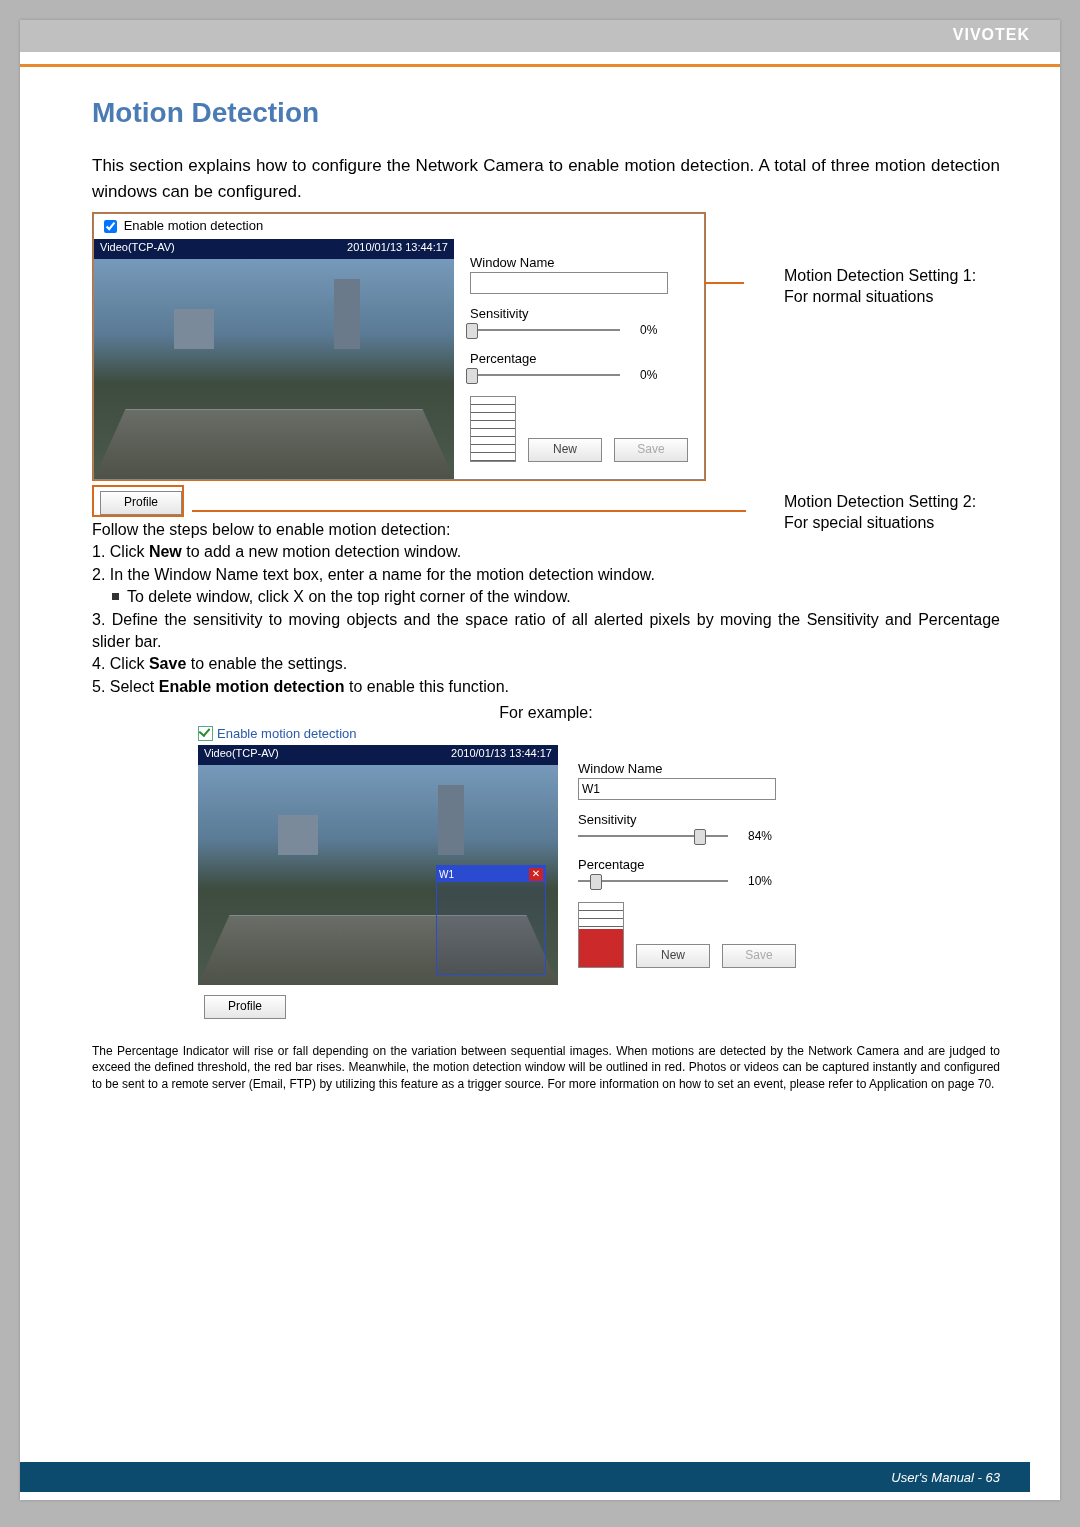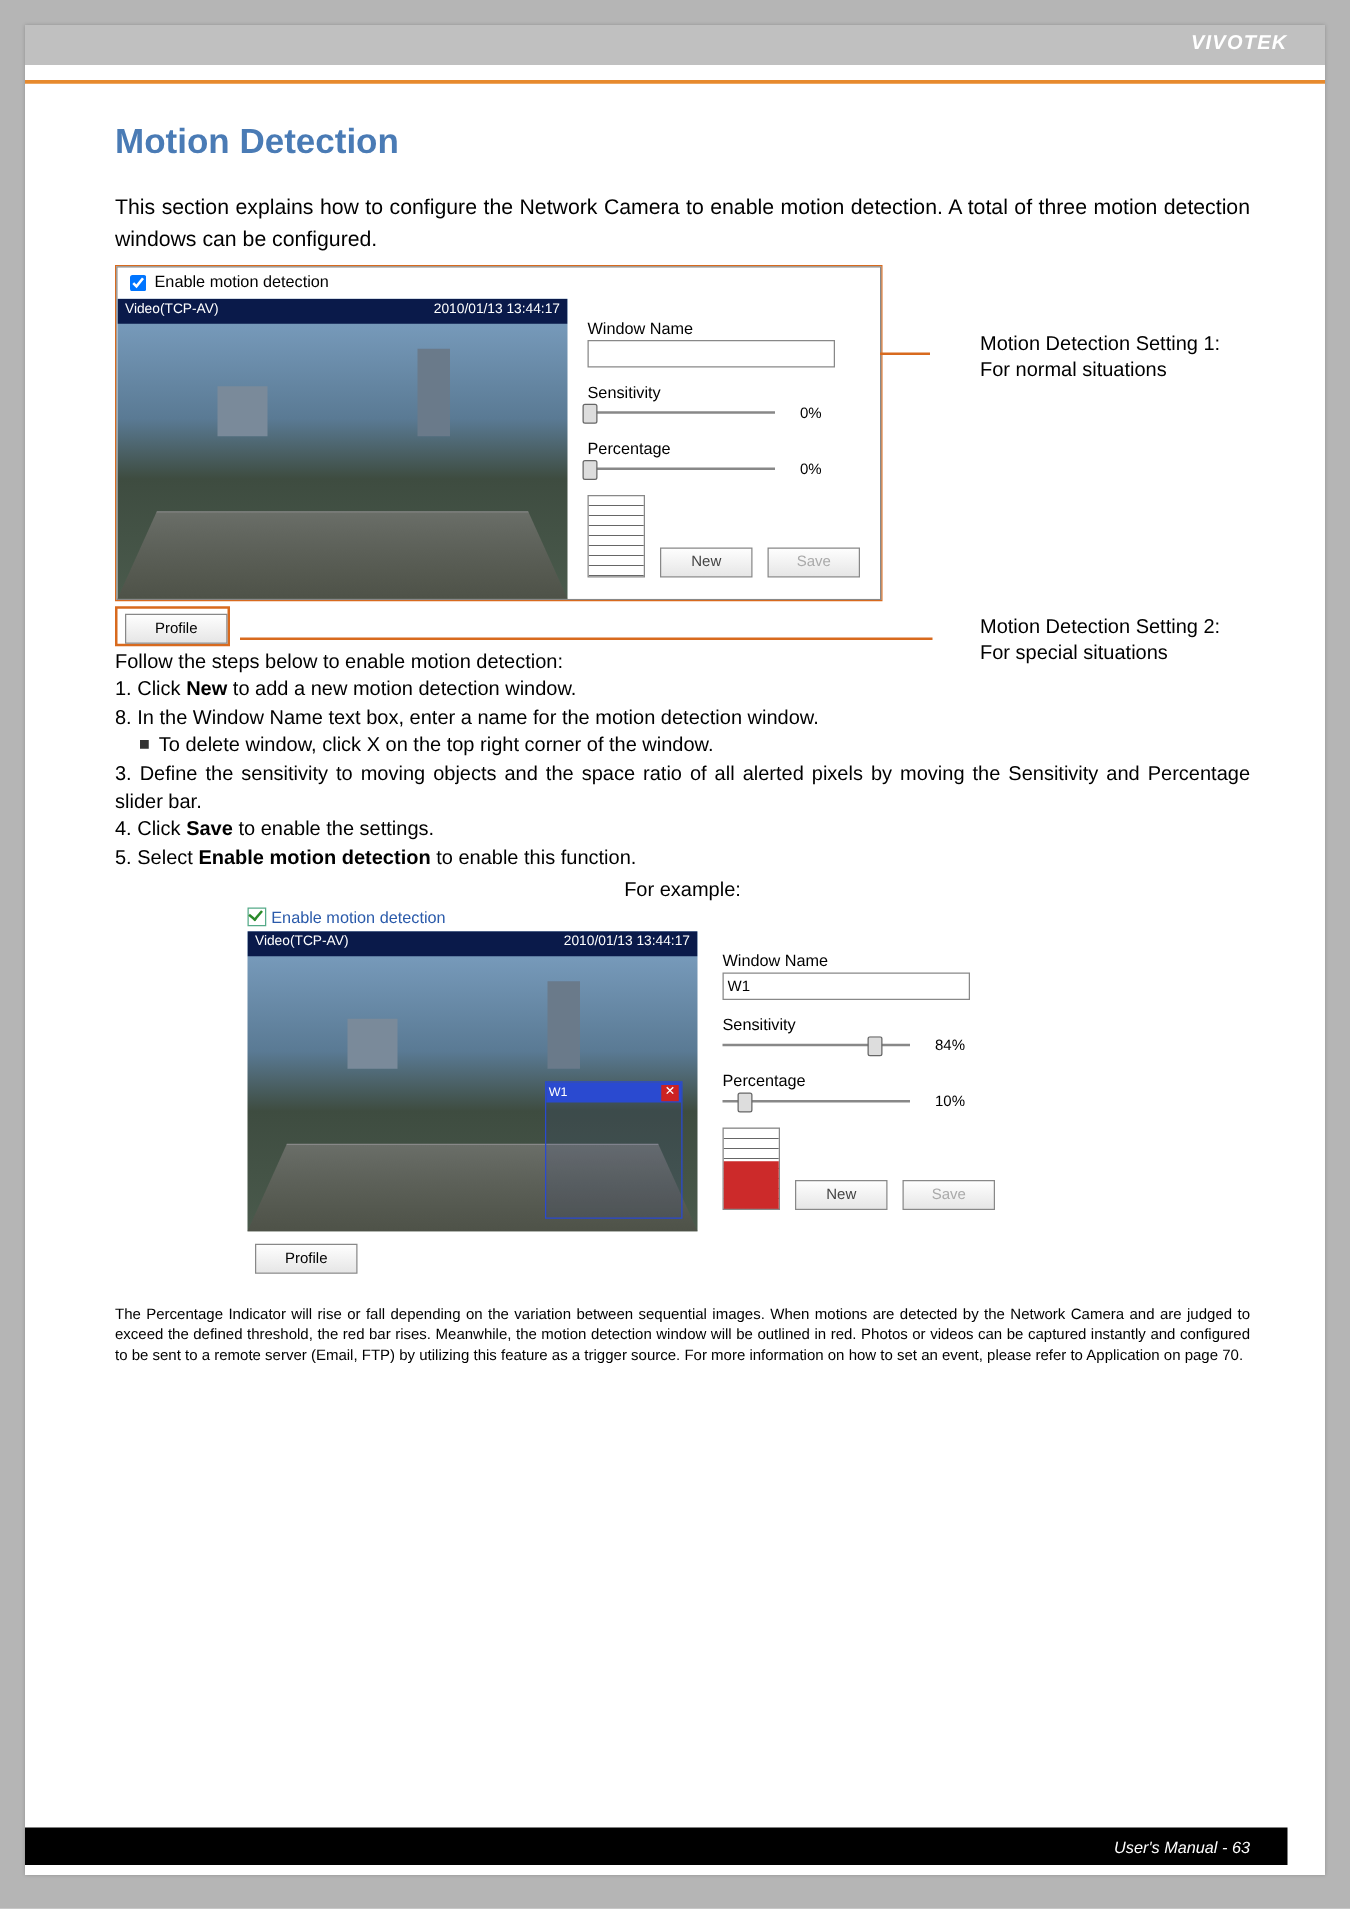--- a/index.html
+++ b/index.html
@@ -23,21 +23,20 @@
     background: #c0c0c0;
     height: 32px;
     position: relative;
   }
   .brand {
     position: absolute;
     right: 30px;
     top: 6px;
     color: #fff;
     font-weight: bold;
-    font-style: italic;
     letter-spacing: 1px;
     font-size: 16px;
   }
   .orange-line {
     height: 3px;
     background: #e78a2e;
     margin-top: 12px;
   }
   .content {
     padding: 30px 60px 20px 72px;
@@ -223,21 +222,21 @@
   .footer-para {
     font-size: 12px; line-height: 1.35; text-align: justify; margin-top: 24px;
   }
   .page-footer {
     position: absolute;
     right: 30px;
     bottom: 8px;
     color: #fff;
     font-size: 13px;
     font-style: italic;
-    background: #000000;
+    background: #0c4a6e;
     left: 0; height: 30px;
     display: flex; align-items: center; justify-content: flex-end; padding-right: 30px;
   }
 </style>
 </head>
 <body>
 
 <div class="page">
   <div class="header-band">
     <div class="brand">VIVOTEK</div>
@@ -311,21 +310,21 @@
       <div class="line" style="top:298px; left:100px; width:554px; height:2px;"></div>
       <div class="callout-text" style="position:absolute; top:280px; left:656px;">
         <div>Motion Detection Setting 2:</div>
         <div>For special situations</div>
       </div>
     </div>
 
     <div class="steps">
       <div>Follow the steps below to enable motion detection:</div>
       <div>1. Click <span class="b">New</span> to add a new motion detection window.</div>
-      <div>8. In the Window Name text box, enter a name for the motion detection window.</div>
+      <div>2. In the Window Name text box, enter a name for the motion detection window.</div>
       <div class="indent"><span class="sq"></span><span>To delete window, click X on the top right corner of the window.</span></div>
       <div style="text-align:justify;">3. Define the sensitivity to moving objects and the space ratio of all alerted pixels by moving the Sensitivity and Percentage slider bar.</div>
       <div>4. Click <span class="b">Save</span> to enable the settings.</div>
       <div>5. Select <span class="b">Enable motion detection</span> to enable this function.</div>
     </div>
 
     <div class="for-example">For example:</div>
 
     <div class="panel2-wrap">
       <div class="panel2-enable">

